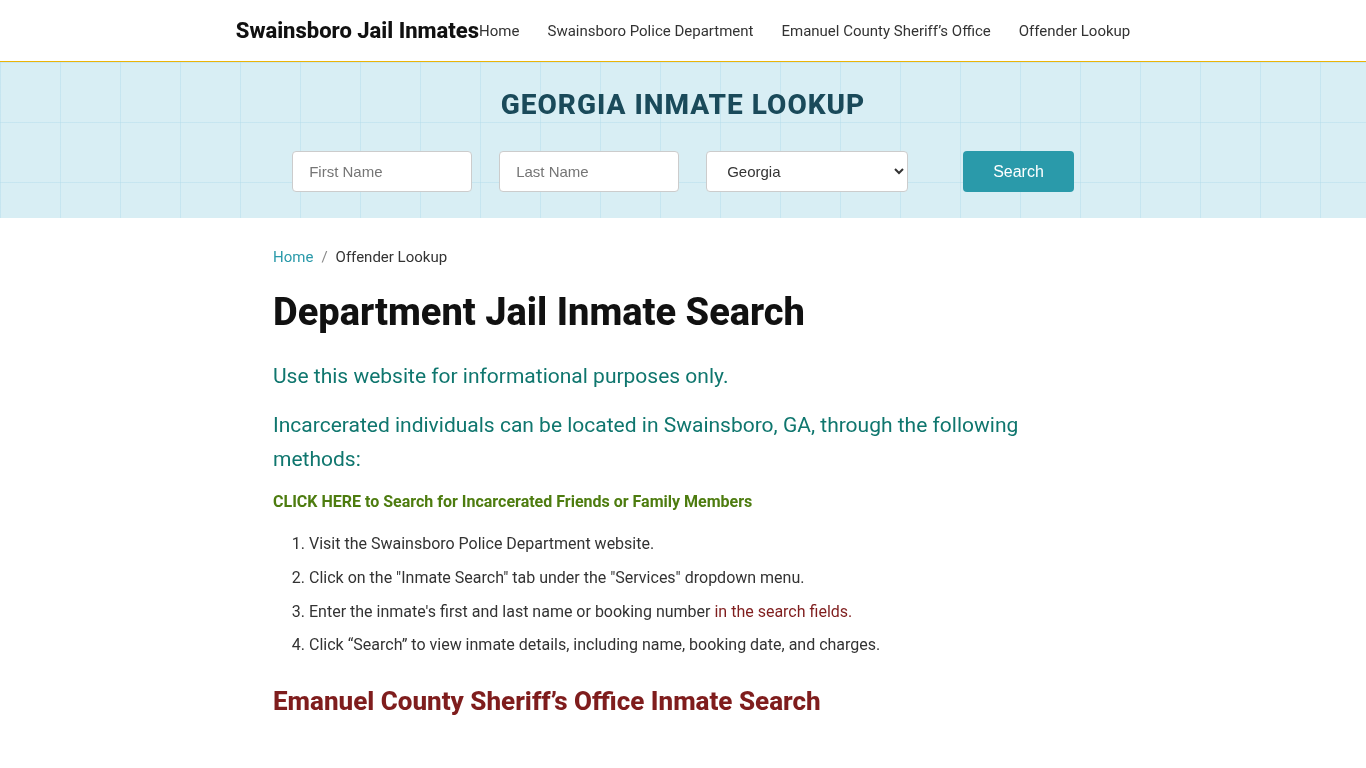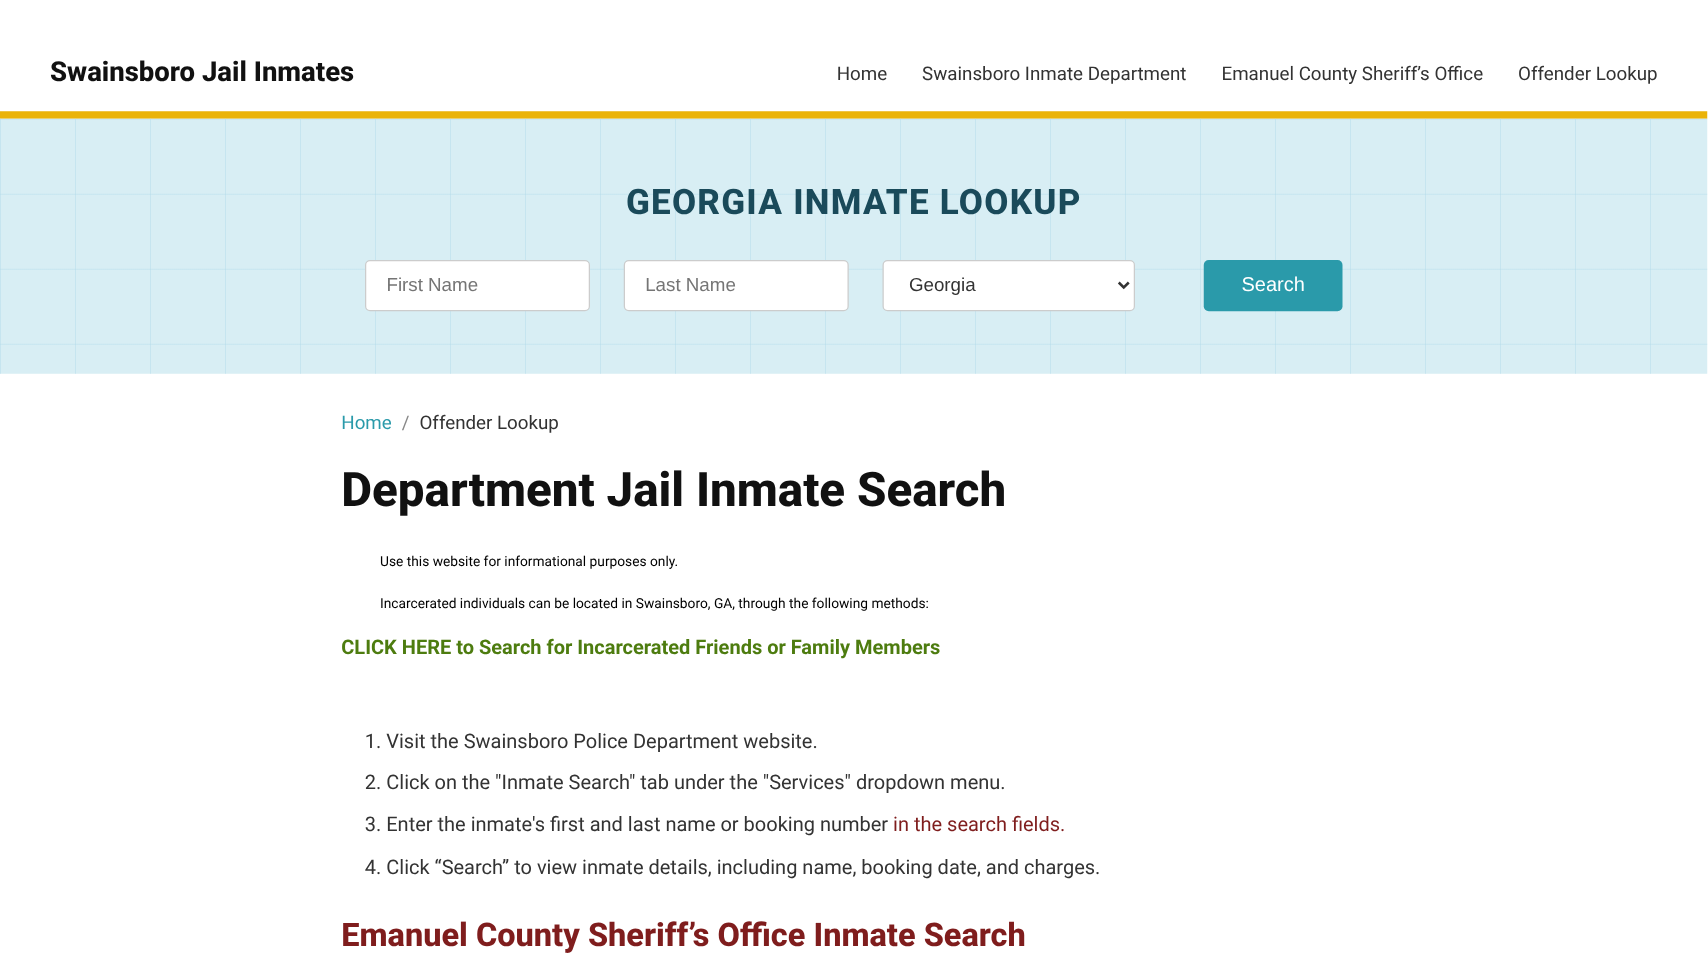--- a/index.html
+++ b/index.html
@@ -11,26 +11,25 @@
     body {
       font-family: -apple-system, BlinkMacSystemFont, 'Segoe UI', Roboto, sans-serif;
       font-size: 16px;
       color: #333;
       background: #fff;
     }
 
     
     .site-header {
       background: #fff;
-      border-bottom: 6px solid #eab308;
+      border-bottom: 1px solid #eab308;
       padding: 18px 40px;
       display: flex;
       align-items: center;
-      justify-content: space-between;
-      margin-top: 28px;
+      justify-content: center;
     }
 
     .site-title {
       font-size: 22px;
       font-weight: 800;
       color: #111;
       text-decoration: none;
     }
 
     .nav-links {
@@ -45,21 +44,21 @@
       font-size: 15px;
     }
 
     
     .hero-banner {
       background-color: #d8eef4;
       background-image:
         linear-gradient(rgba(180,220,235,0.5) 1px, transparent 1px),
         linear-gradient(90deg, rgba(180,220,235,0.5) 1px, transparent 1px);
       background-size: 60px 60px;
-      padding: 50px 20px;
+      padding: 26px 20px;
       text-align: center;
     }
 
     .hero-title {
       font-size: 28px;
       font-weight: 800;
       color: #1a4a5a;
       margin-bottom: 30px;
       letter-spacing: 1px;
     }
@@ -136,42 +135,40 @@
     .page-title {
       font-size: 38px;
       font-weight: 800;
       color: #111;
       margin-bottom: 24px;
       line-height: 1.2;
     }
 
     
     .body-text {
-      font-size: 11px;
-      color: #000000;
+      font-size: 21px;
+      color: #0f766e;
       margin-bottom: 16px;
       line-height: 1.6;
-      margin-left: 31px;
     }
 
     
     .highlight-link {
       color: #4d7c0f;
       font-weight: 700;
       text-decoration: none;
       font-size: 16px;
       display: inline-block;
       margin-bottom: 20px;
     }
 
     
     .steps-list {
       padding-left: 36px;
       margin-bottom: 28px;
-      margin-top: 33px;
     }
 
     .steps-list li {
       font-size: 16px;
       color: #333;
       margin-bottom: 8px;
       line-height: 1.6;
     }
 
     .steps-list li span.blue-text {
@@ -191,21 +188,21 @@
 <body>
 
 <header class="site-header">
   <a class="site-title" href="#">Swainsboro Jail Inmates</a>
   <nav>
     <ul class="nav-links">
       <li>
         <a href="#">Home</a>
       </li>
       <li>
-        <a href="#">Swainsboro Inmate Department</a>
+        <a href="#">Swainsboro Police Department</a>
       </li>
       <li>
         <a href="#">Emanuel County Sheriff’s Office</a>
       </li>
       <li>
         <a href="#">Offender Lookup</a>
       </li>
     </ul>
   </nav>
 </header>

